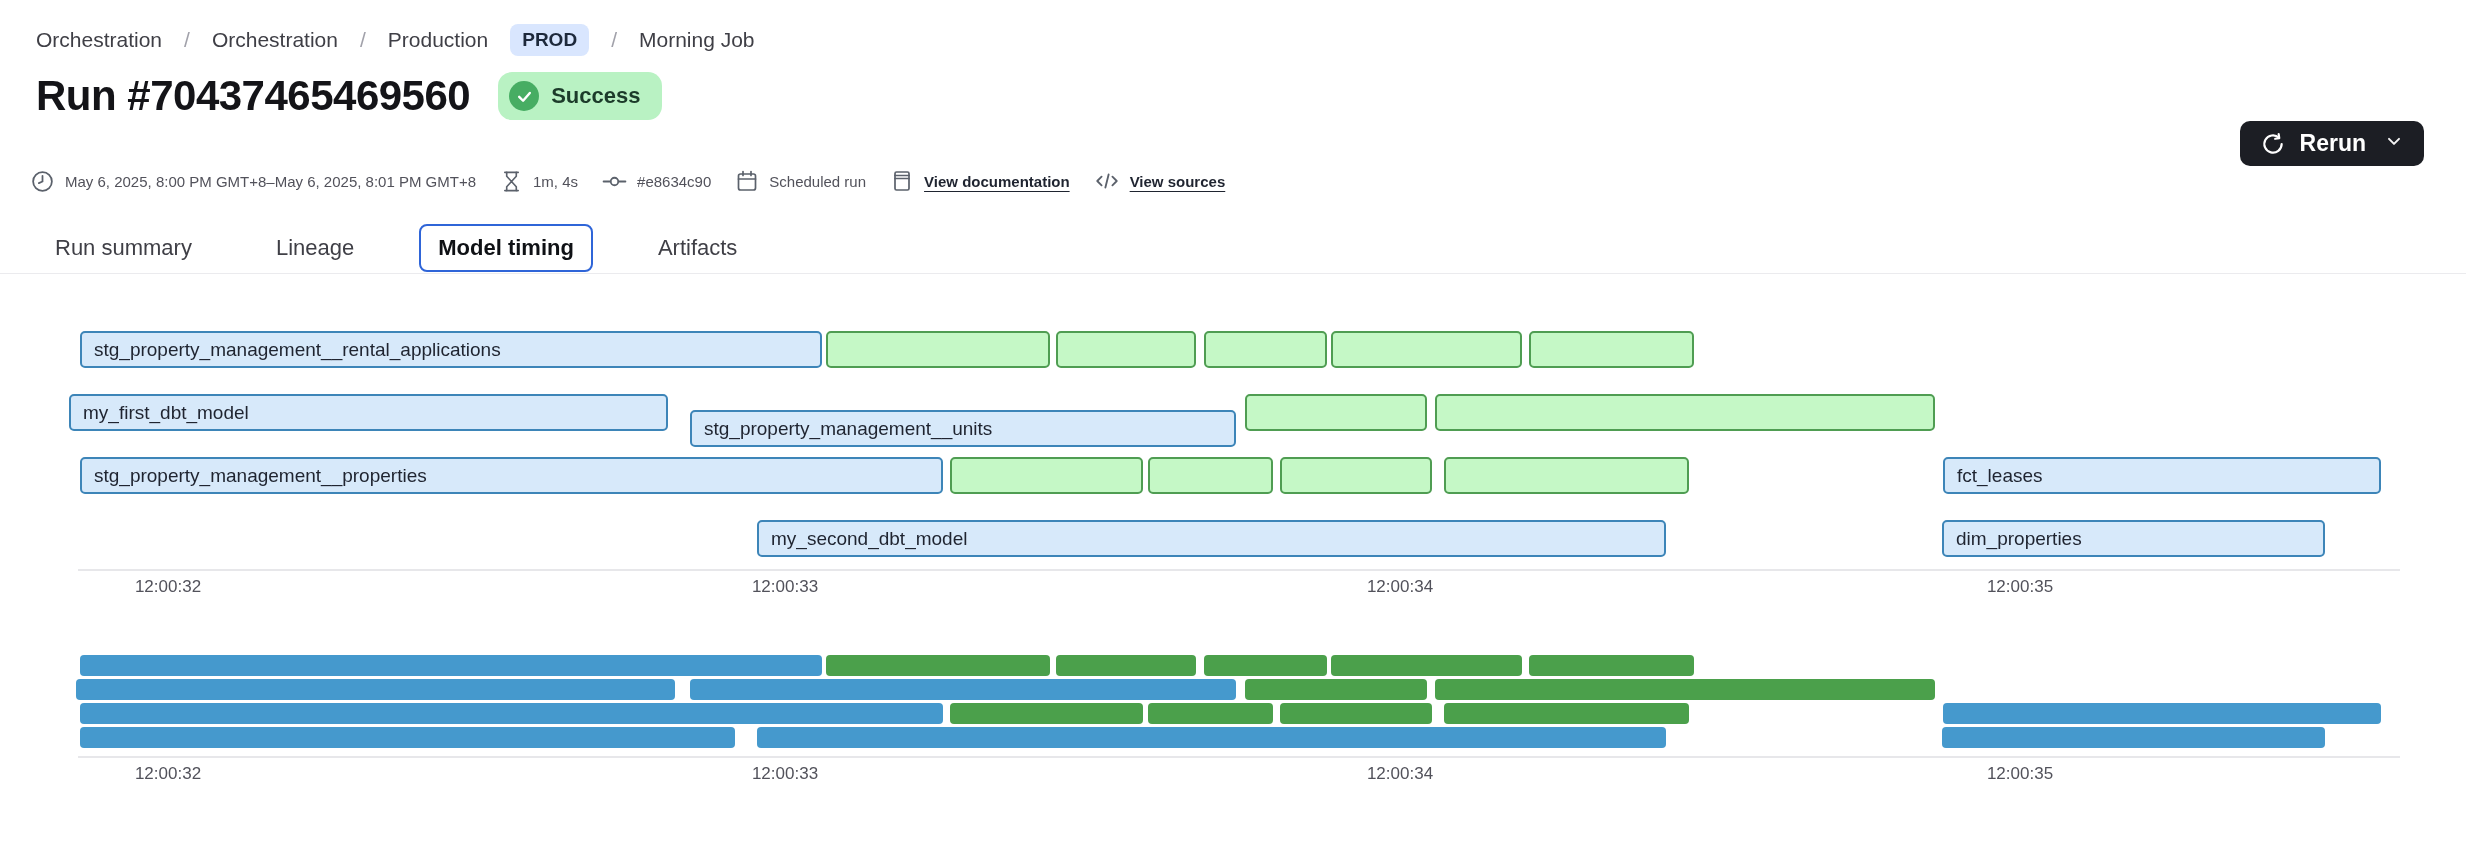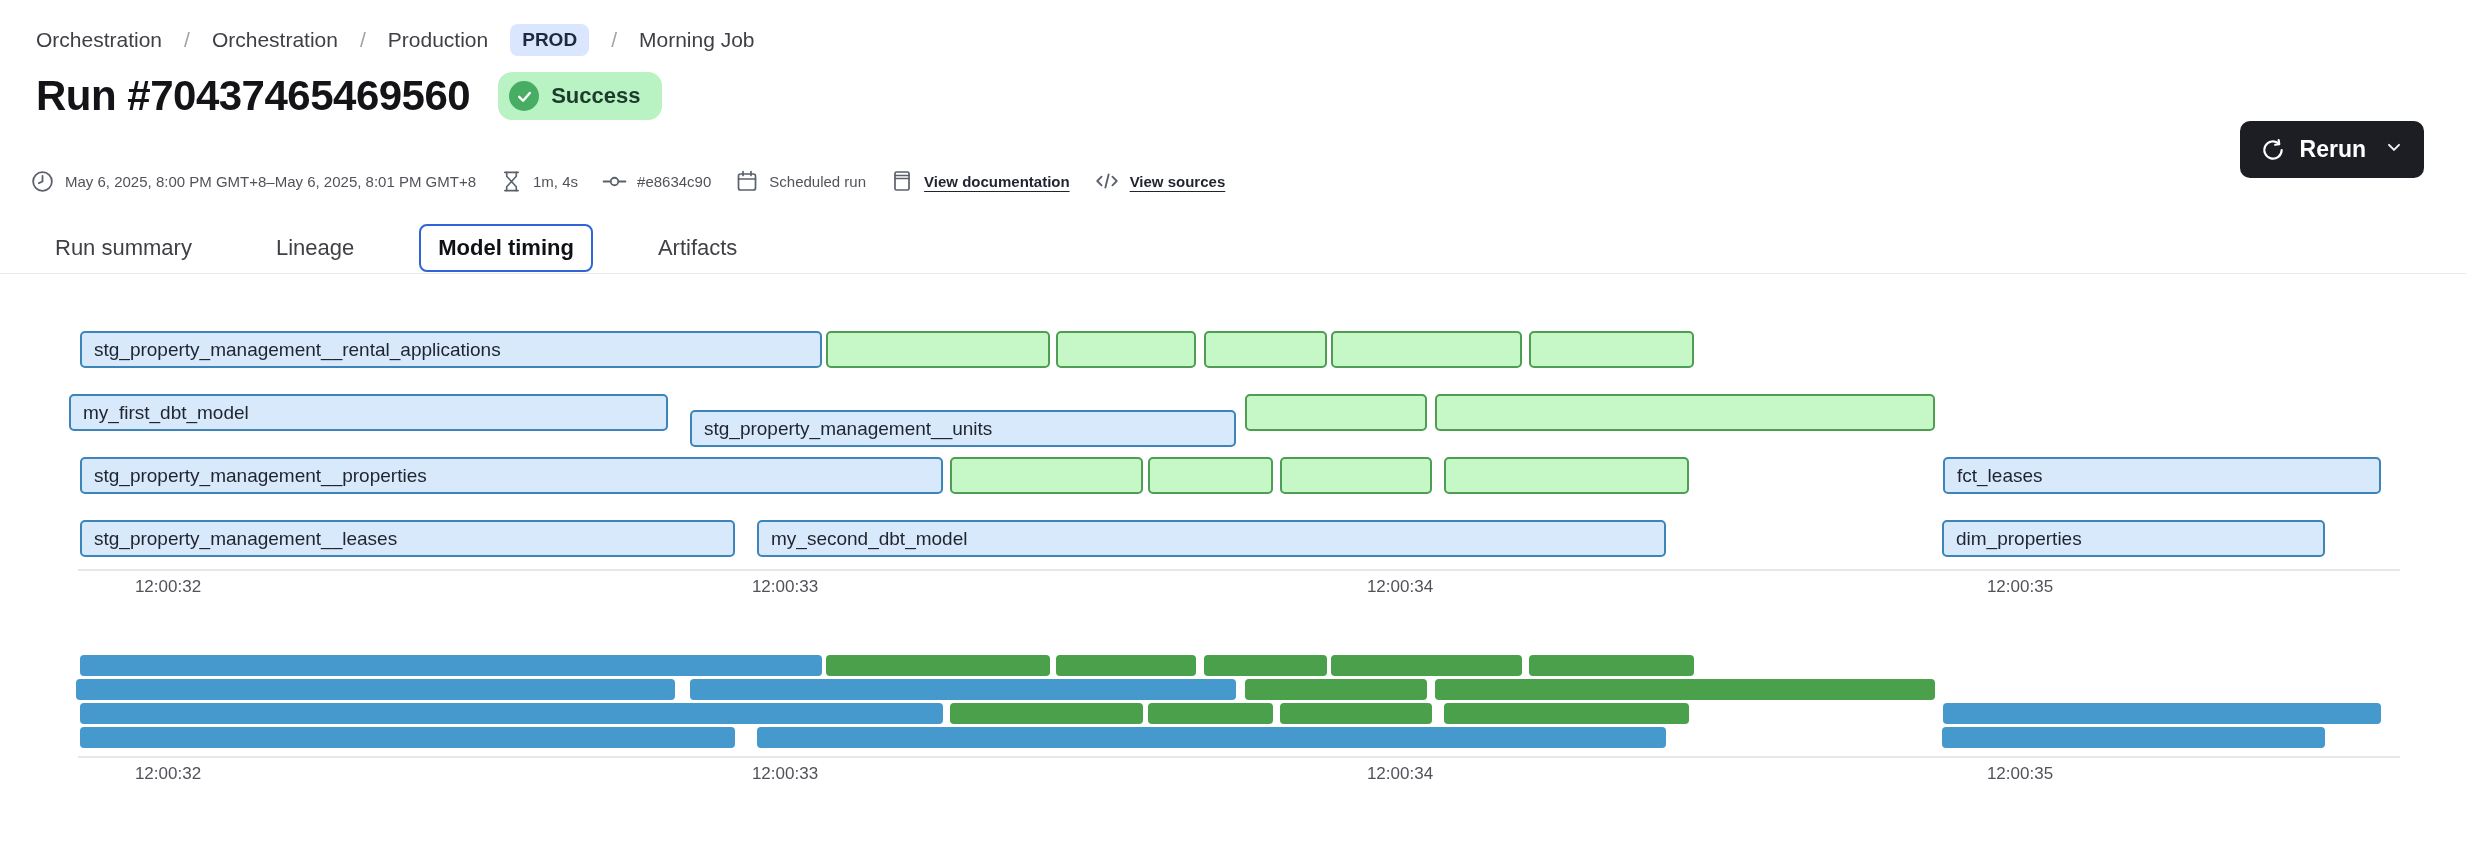--- a/index.html
+++ b/index.html
@@ -21,21 +21,21 @@
   
   .header-row { top: 72px; left: 36px; display: flex; align-items: center; gap: 28px; }
   .page-title { font-size: 42px; font-weight: 700; color: #141418; letter-spacing: -0.5px; }
   .status-badge { display: flex; align-items: center; gap: 12px;
                   background: var(--success-bg); border-radius: 14px;
                   padding: 9px 22px 9px 11px; font-size: 22px; font-weight: 600; color: #1c3b2a; }
   .status-circle { width: 30px; height: 30px; border-radius: 50%; background: var(--success-circle);
                    display: flex; align-items: center; justify-content: center; }
 
   
-  .rerun-btn { top: 121px; right: 42px; height: 57px; background: var(--rerun-bg);
+  .rerun-btn { top: 121px; right: 42px; height: 45px; background: var(--rerun-bg);
                color: #ffffff; border: none; border-radius: 10px; display: flex;
                align-items: center; gap: 14px; padding: 8px 20px; font-size: 23px;
                font-weight: 600; cursor: pointer;
                font-family: "Liberation Sans", "DejaVu Sans", sans-serif; }
   .rerun-btn .chev { margin-left: 4px; opacity: .95; }
 
   
   .meta-row { top: 168px; left: 30px; display: flex; align-items: center; gap: 24px;
               font-size: 15px; color: #52525b; }
   .meta-item { display: flex; align-items: center; gap: 10px; white-space: nowrap; }
@@ -201,23 +201,20 @@
     <div class="tbar green" style="left: 1148px; top: 457px; width: 125px; height: 37px;"></div>
     <div class="tbar green solid" style="left: 1148px; top: 703px; width: 125px; height: 21px;"></div>
     <div class="tbar green" style="left: 1280px; top: 457px; width: 152px; height: 37px;"></div>
     <div class="tbar green solid" style="left: 1280px; top: 703px; width: 152px; height: 21px;"></div>
     <div class="tbar green" style="left: 1444px; top: 457px; width: 245px; height: 37px;"></div>
     <div class="tbar green solid" style="left: 1444px; top: 703px; width: 245px; height: 21px;"></div>
     <div class="tbar blue" style="left: 1943px; top: 457px; width: 438px; height: 37px;">
       <span class="tbar-label">fct_leases</span>
     </div>
     <div class="tbar blue solid" style="left: 1943px; top: 703px; width: 438px; height: 21px;"></div>
-    <div class="tbar blue" style="left: 80px; top: 520px; width: 655px; height: 37px;">
-      <span class="tbar-label">stg_property_management__leases</span>
-    </div>
     <div class="tbar blue solid" style="left: 80px; top: 727px; width: 655px; height: 21px;"></div>
     <div class="tbar blue" style="left: 757px; top: 520px; width: 909px; height: 37px;">
       <span class="tbar-label">my_second_dbt_model</span>
     </div>
     <div class="tbar blue solid" style="left: 757px; top: 727px; width: 909px; height: 21px;"></div>
     <div class="tbar blue" style="left: 1942px; top: 520px; width: 383px; height: 37px;">
       <span class="tbar-label">dim_properties</span>
     </div>
     <div class="tbar blue solid" style="left: 1942px; top: 727px; width: 383px; height: 21px;"></div>
     <div class="axis-line" style="top: 569px;"></div>

